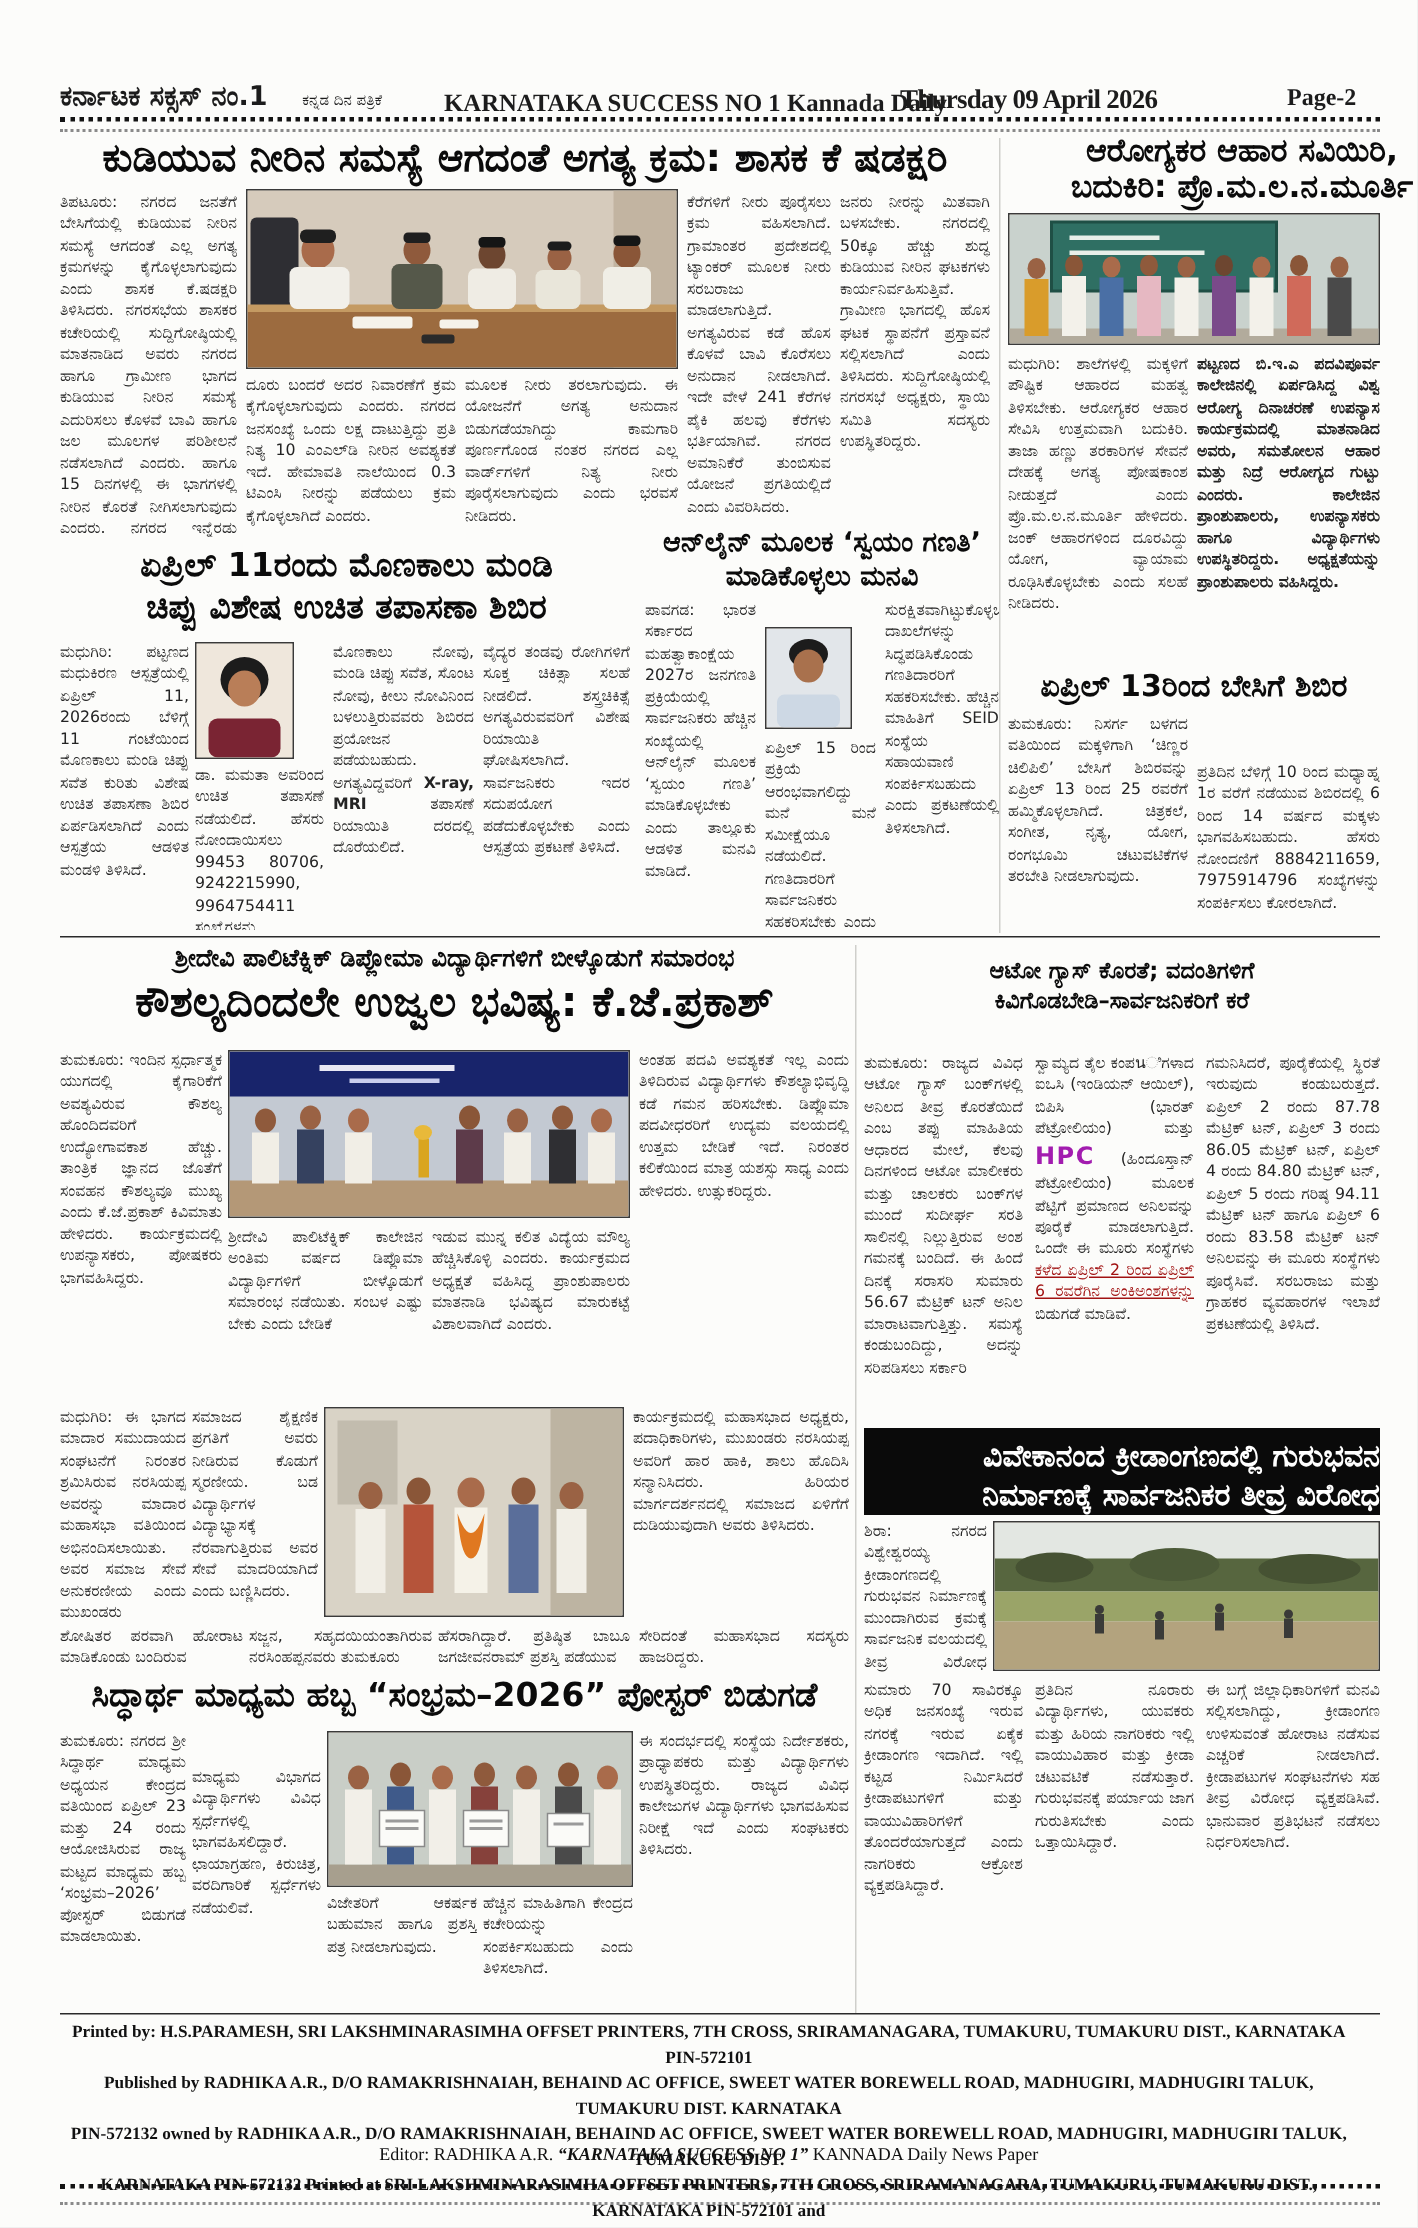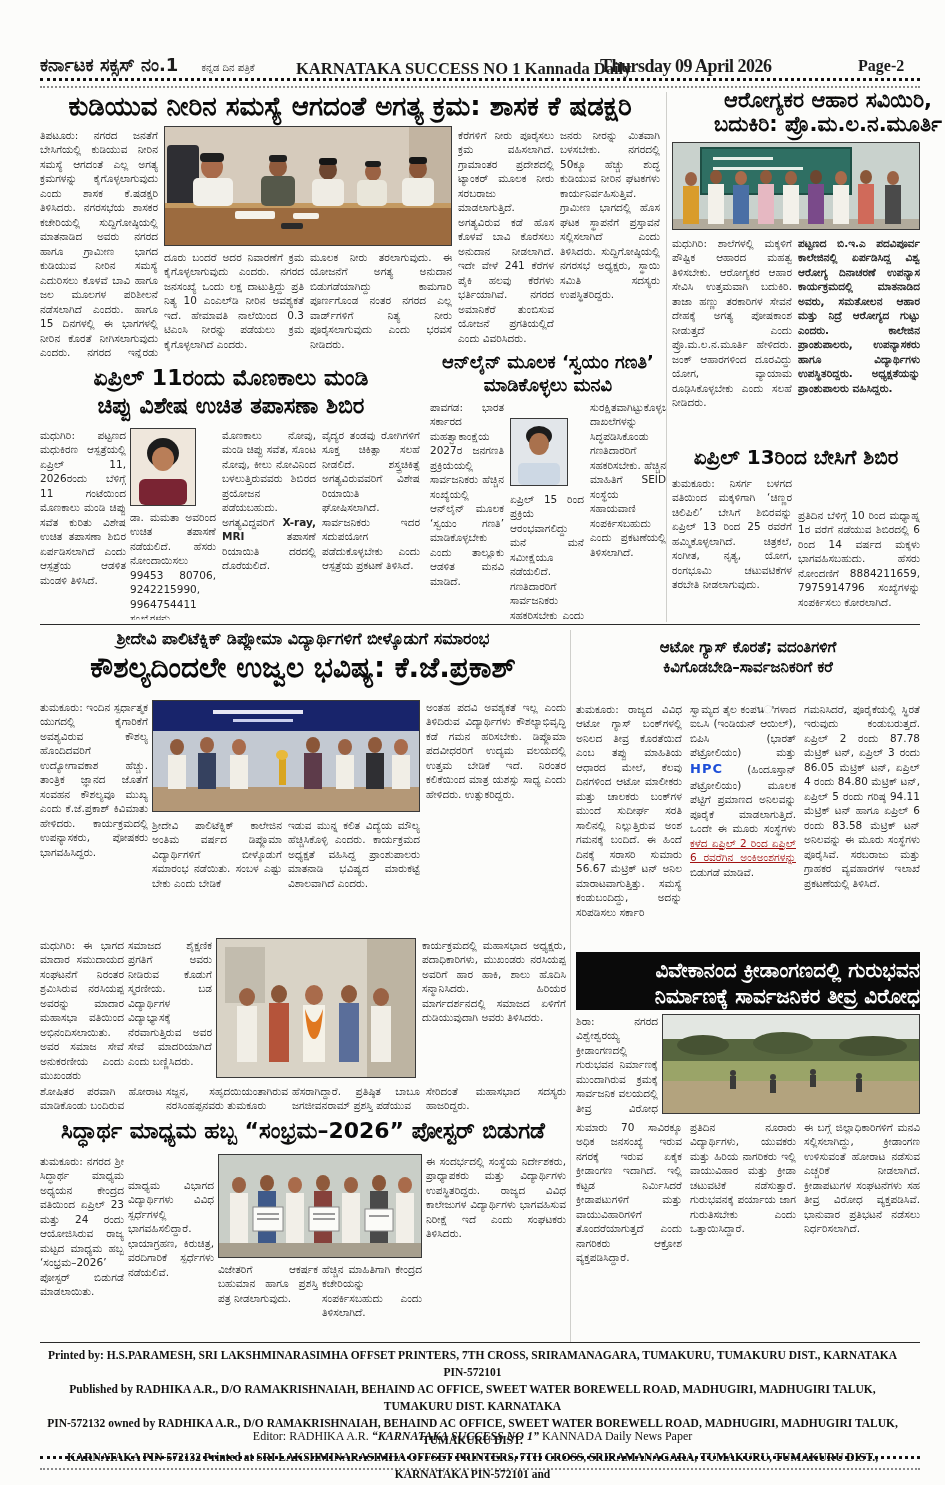--- a/index.html
+++ b/index.html
@@ -15,21 +15,21 @@
   .dotline1{left:40px;width:880px;border-bottom:3px dotted #141414;height:0;}
   .dotline2{left:40px;width:880px;border-bottom:2px dotted #8a8a8a;height:0;}
   
   .hr{background:#2a2a2a;height:1px;}
   .vrule{width:1px;background:#cfcfcb;}
   
   .hl{font-weight:bold;color:#0b0b0b;text-align:center;line-height:1.15;}
   
   .col{font-size:10.5px;line-height:1.38;text-align:justify;color:#242424;overflow:hidden;}
   .col .b{font-weight:bold;}
-  .hpc{font-weight:bold;font-size:13px;color:#1d4ed8;letter-spacing:1px;}
+  .hpc{font-weight:bold;font-size:16px;color:#a21caf;letter-spacing:1px;}
   .red{color:#a11212;text-decoration:underline;}
   
   .photo{border:1px solid #3a3a3a;box-sizing:border-box;background:#cfcac0;}
   .photo svg{display:block;width:100%;height:100%;}
   
   #a9band{background:#0a0a0a;color:#fff;text-align:center;font-weight:bold;font-size:20px;line-height:1.3;padding-top:5px;box-sizing:border-box;}
   
   #footer{left:40px;top:1347px;width:865px;text-align:center;font-family:"Liberation Serif",serif;
           font-size:11.5px;font-weight:bold;color:#111;line-height:17px;}
   #editor-line{left:40px;top:1429px;width:865px;text-align:center;font-family:"Liberation Serif",serif;font-size:12px;color:#111;}

